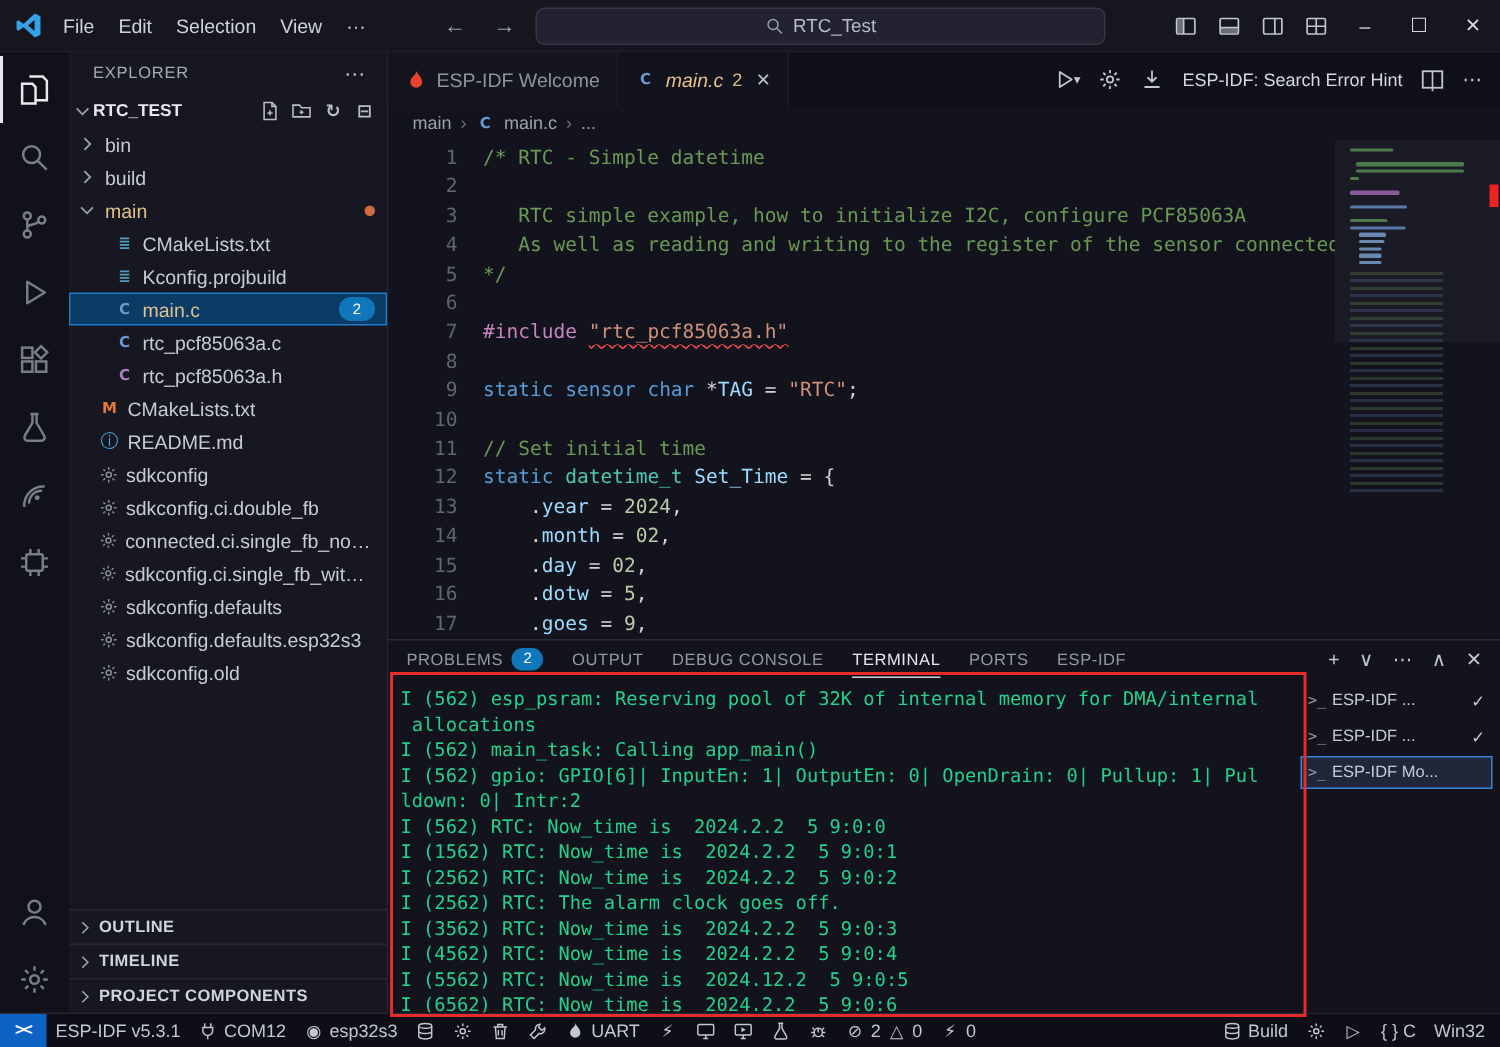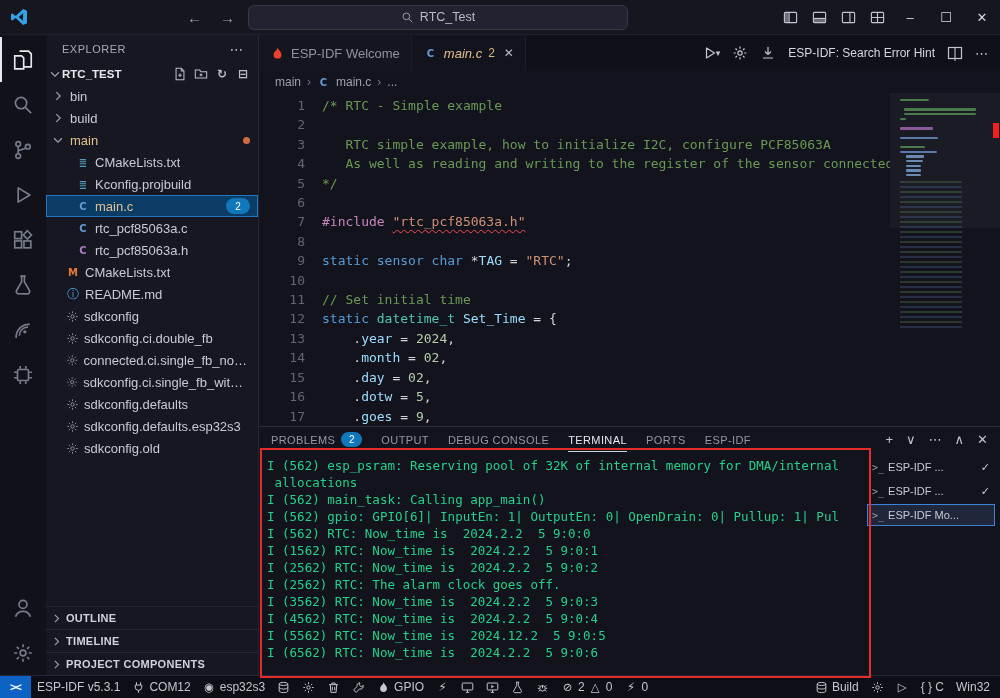--- a/index.html
+++ b/index.html
@@ -126,20 +126,27 @@
 <body>
 
 <div class="app">
 
   <div class="titlebar">
     <span class="ic logo">
         <svg viewBox="0 0 16 16">
           <path fill="#35a1e8" d="M11.7.9 5 7.1 2.2 4.9l-1.3.7v4.8l1.3.7L5 8.9l6.7 6.2 3.4-1.6V2.5zM11.6 4.7v6.6L7.7 8z"></path>
         </svg>
       </span>
+    <div class="menus">
+        <span class="menu-item">File</span>
+        <span class="menu-item">Edit</span>
+        <span class="menu-item">Selection</span>
+        <span class="menu-item">View</span>
+        <span class="menu-item">···</span>
+      </div>
     <div class="tb-center">
       <span class="nav-arrow">←</span>
       <span class="nav-arrow">→</span>
       <div class="cmdcenter">
         <span class="ic">
             <svg viewBox="0 0 16 16" fill="none" stroke="currentColor" stroke-width="1.2">
               <circle cx="6.6" cy="6.6" r="4.1"></circle>
               <path d="m9.7 9.7 4.2 4.2"></path>
             </svg>
           </span>
@@ -525,21 +532,21 @@
             <span class="fic fic-c">C</span>
           </span>
           <span class="bc-item">main.c</span>
           <span class="bc-sep">›</span>
           <span class="bc-item">...</span>
         </div>
       <div class="code-area">
         <div class="code-lines">
             <div class="cl">
               <span class="ln">1</span>
-              <span class="ct"><span class="tk-cmt">/* RTC - Simple example</span></span>
+              <span class="ct"><span class="tk-cmt">/* RTC - Simple datetime</span></span>
             </div>
             <div class="cl">
               <span class="ln">2</span>
               <span class="ct"> </span>
             </div>
             <div class="cl">
               <span class="ln">3</span>
               <span class="ct"><span class="tk-cmt">   RTC simple example, how to initialize I2C, configure PCF85063A</span></span>
             </div>
             <div class="cl">
@@ -655,20 +662,21 @@
               <span>∧</span>
               <span>✕</span>
             </div>
         </div>
         <div class="panel-body">
           <div class="terminal">
               <div class="tline">I (562) esp_psram: Reserving pool of 32K of internal memory for DMA/internal</div>
               <div class="tline"> allocations</div>
               <div class="tline">I (562) main_task: Calling app_main()</div>
               <div class="tline">I (562) gpio: GPIO[6]| InputEn: 1| OutputEn: 0| OpenDrain: 0| Pullup: 1| Pul</div>
+              <div class="tline">ldown: 0| Intr:2</div>
               <div class="tline">I (562) RTC: Now_time is  2024.2.2  5 9:0:0</div>
               <div class="tline">I (1562) RTC: Now_time is  2024.2.2  5 9:0:1</div>
               <div class="tline">I (2562) RTC: Now_time is  2024.2.2  5 9:0:2</div>
               <div class="tline">I (2562) RTC: The alarm clock goes off.</div>
               <div class="tline">I (3562) RTC: Now_time is  2024.2.2  5 9:0:3</div>
               <div class="tline">I (4562) RTC: Now_time is  2024.2.2  5 9:0:4</div>
               <div class="tline">I (5562) RTC: Now_time is  2024.12.2  5 9:0:5</div>
               <div class="tline">I (6562) RTC: Now_time is  2024.2.2  5 9:0:6</div>
             </div>
           <div class="red-box"></div>
@@ -744,21 +752,21 @@
               <path d="M9.8 2.3a3.6 3.6 0 0 0-3.6 4.5L2 11l3 3 4.2-4.2a3.6 3.6 0 0 0 4.5-4.6l-2.2 2.2-2.7-2.7z"></path>
             </svg>
           </span>
         </div>
         <div class="sb-item">
           <span class="sic">
             <svg viewBox="0 0 16 16" fill="currentColor">
               <path d="M8 1.2c.6 2.6 4.2 4.4 4.2 8a4.2 4.2 0 1 1-8.4 0C3.8 6.6 6.5 5 7.4 3.4c.4-.7.7-1.4.6-2.2z"></path>
             </svg>
           </span>
-          <span>GPIO</span>
+          <span>UART</span>
         </div>
         <div class="sb-item">
           <span class="sic">⚡</span>
         </div>
         <div class="sb-item">
           <span class="sic">
             <svg viewBox="0 0 16 16" fill="none" stroke="currentColor" stroke-width="1.2">
               <rect x="1.5" y="2.5" width="13" height="8.5" rx="1"></rect>
               <path d="M6 14h4M8 11v3"></path>
             </svg>

